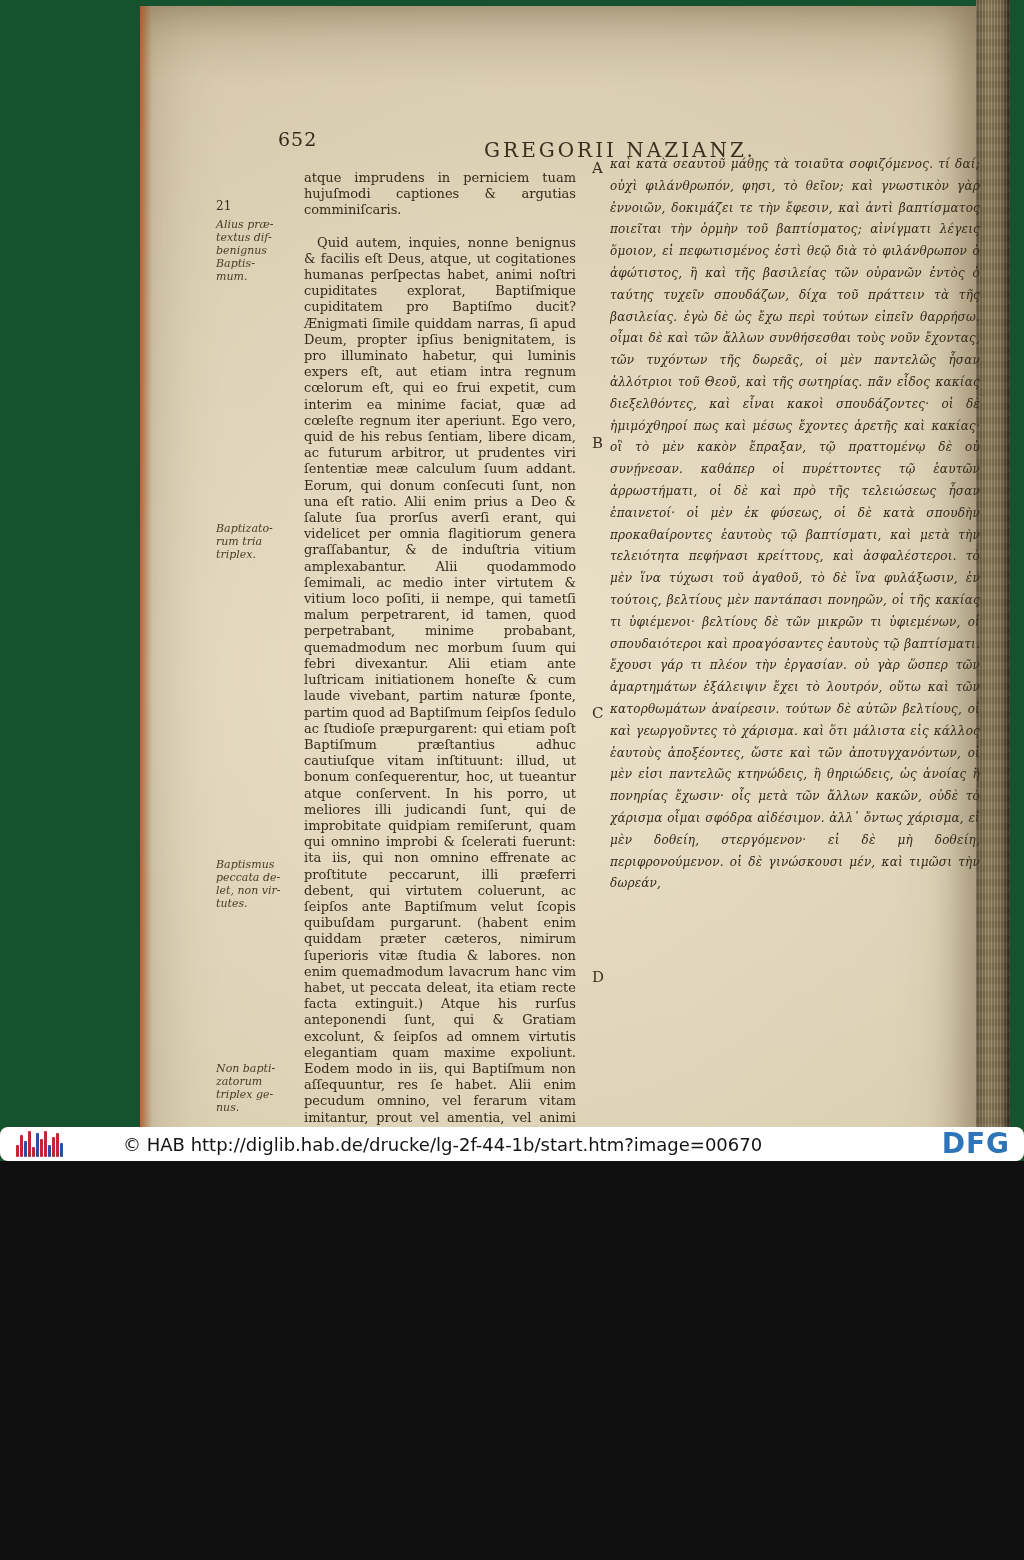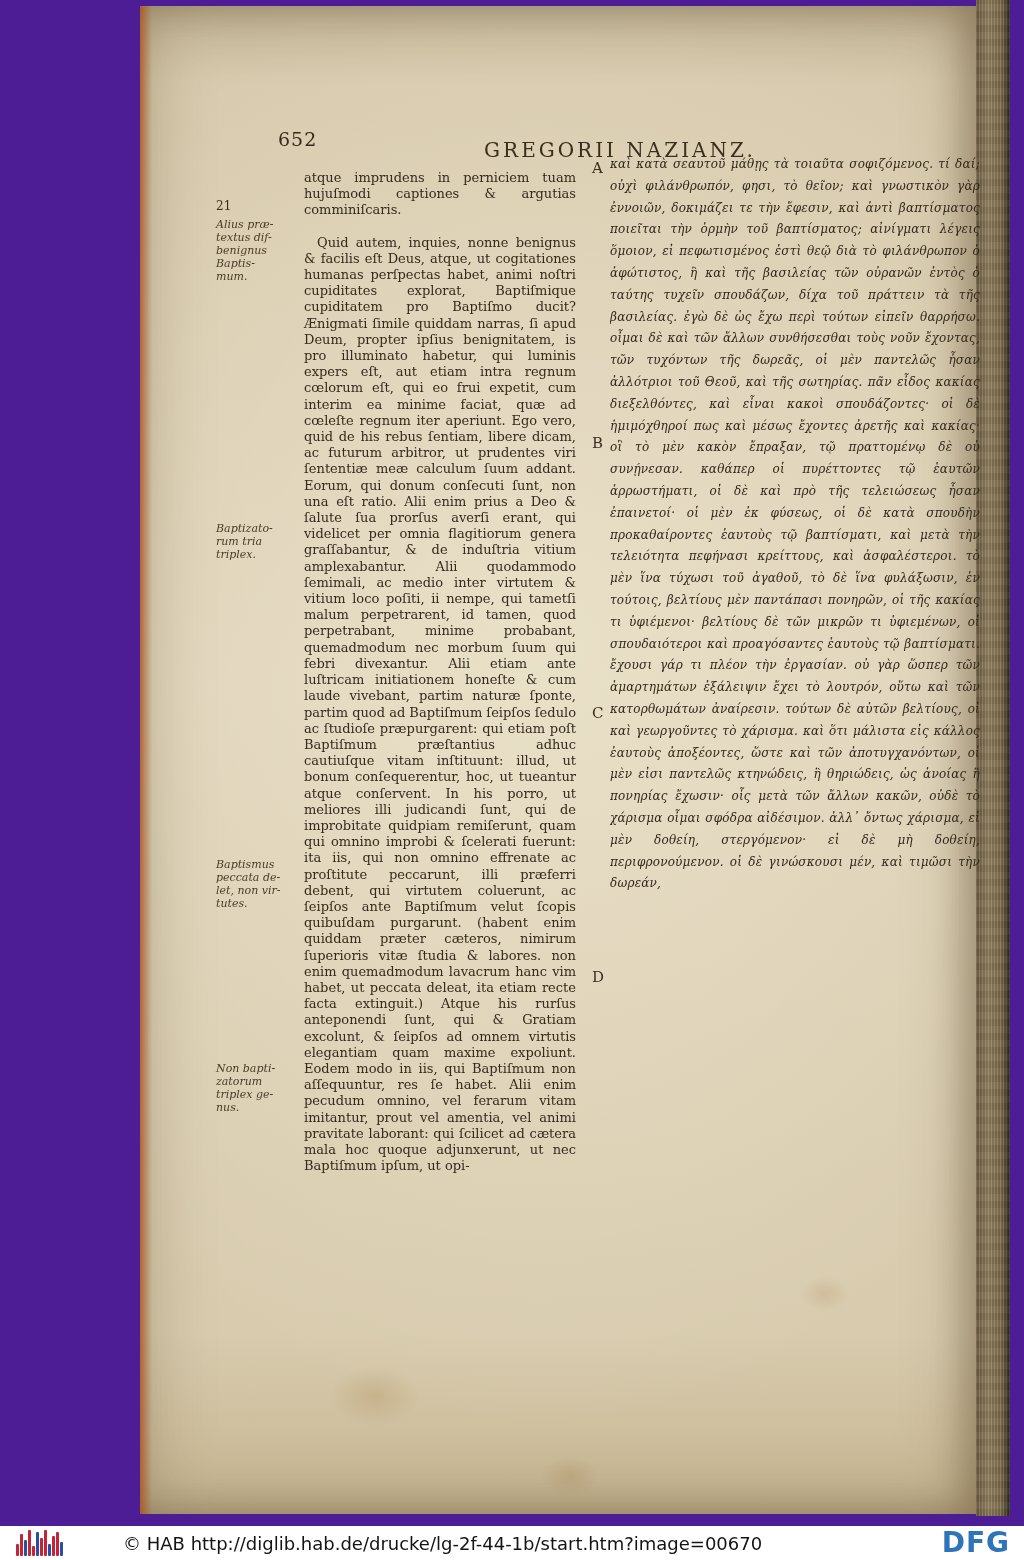--- a/index.html
+++ b/index.html
@@ -1,16 +1,16 @@
 <!DOCTYPE html>
 <html><head>
 <meta charset="utf-8">
 <style>
   html,body{margin:0;padding:0;background:#101010;}
-  .stage{position:relative;width:1024px;height:1560px;background:#4c1d95;overflow:hidden;
+  .stage{position:relative;width:1024px;height:1161px;background:#14532d;overflow:hidden;
          font-family:"DejaVu Serif", serif;}
 
   
   .page{position:absolute;left:140px;top:6px;width:836px;height:1508px;
         background:
           radial-gradient(ellipse 120% 85% at 48% 42%, rgba(255,250,232,0.38), rgba(0,0,0,0) 62%),
           linear-gradient(180deg,#c9ba9c 0%,#d6c8ab 5%,#ddd1b6 45%,#d8cbae 88%,#c6b591 100%);
         box-shadow: inset 0 0 70px rgba(80,60,30,0.35), inset -14px 0 30px rgba(70,50,25,0.25);}
   .page::before{content:"";position:absolute;left:0;top:0;width:12px;height:100%;
         background:linear-gradient(90deg, rgba(170,80,25,0.75), rgba(170,80,25,0) 100%);}
@@ -43,21 +43,21 @@
   .margin-note{position:absolute;left:0;width:68px;font-style:italic;font-size:11px;
         line-height:13px;color:#4a3b28;white-space:pre-line;}
   .section-no{position:absolute;left:0;width:68px;text-align:left;font-size:12px;color:#3a2e1f;}
   .gutter{position:absolute;left:452px;top:0;width:18px;height:1200px;}
   .gutter-letter{position:absolute;left:0;font-size:15px;color:#3a2e1f;}
   .latin-footer{position:absolute;left:148px;top:1192px;width:692px;
         font-size:13px;line-height:17px;text-align:justify;}
 
   
   .viewer-bar{position:absolute;left:0;bottom:0;width:1024px;height:34px;background:#ffffff;
-        display:flex;align-items:center;font-family:"DejaVu Sans", sans-serif;}
+        display:flex;align-items:center;font-family:"DejaVu Sans", sans-serif;border-radius:8px;}
   .hab-logo{margin-left:16px;display:flex;align-items:flex-end;gap:1px;height:26px;}
   .hab-logo i{display:block;width:3px;border-radius:1px;}
   .credit{margin-left:60px;font-size:18px;color:#141414;white-space:nowrap;}
   .credit .url{color:#141414;text-decoration:none;}
   .dfg-logo{margin-left:auto;margin-right:14px;font-weight:bold;font-size:28px;
         color:#2f74b9;letter-spacing:1px;line-height:1;}
 </style>
 </head>
 <body>
 

